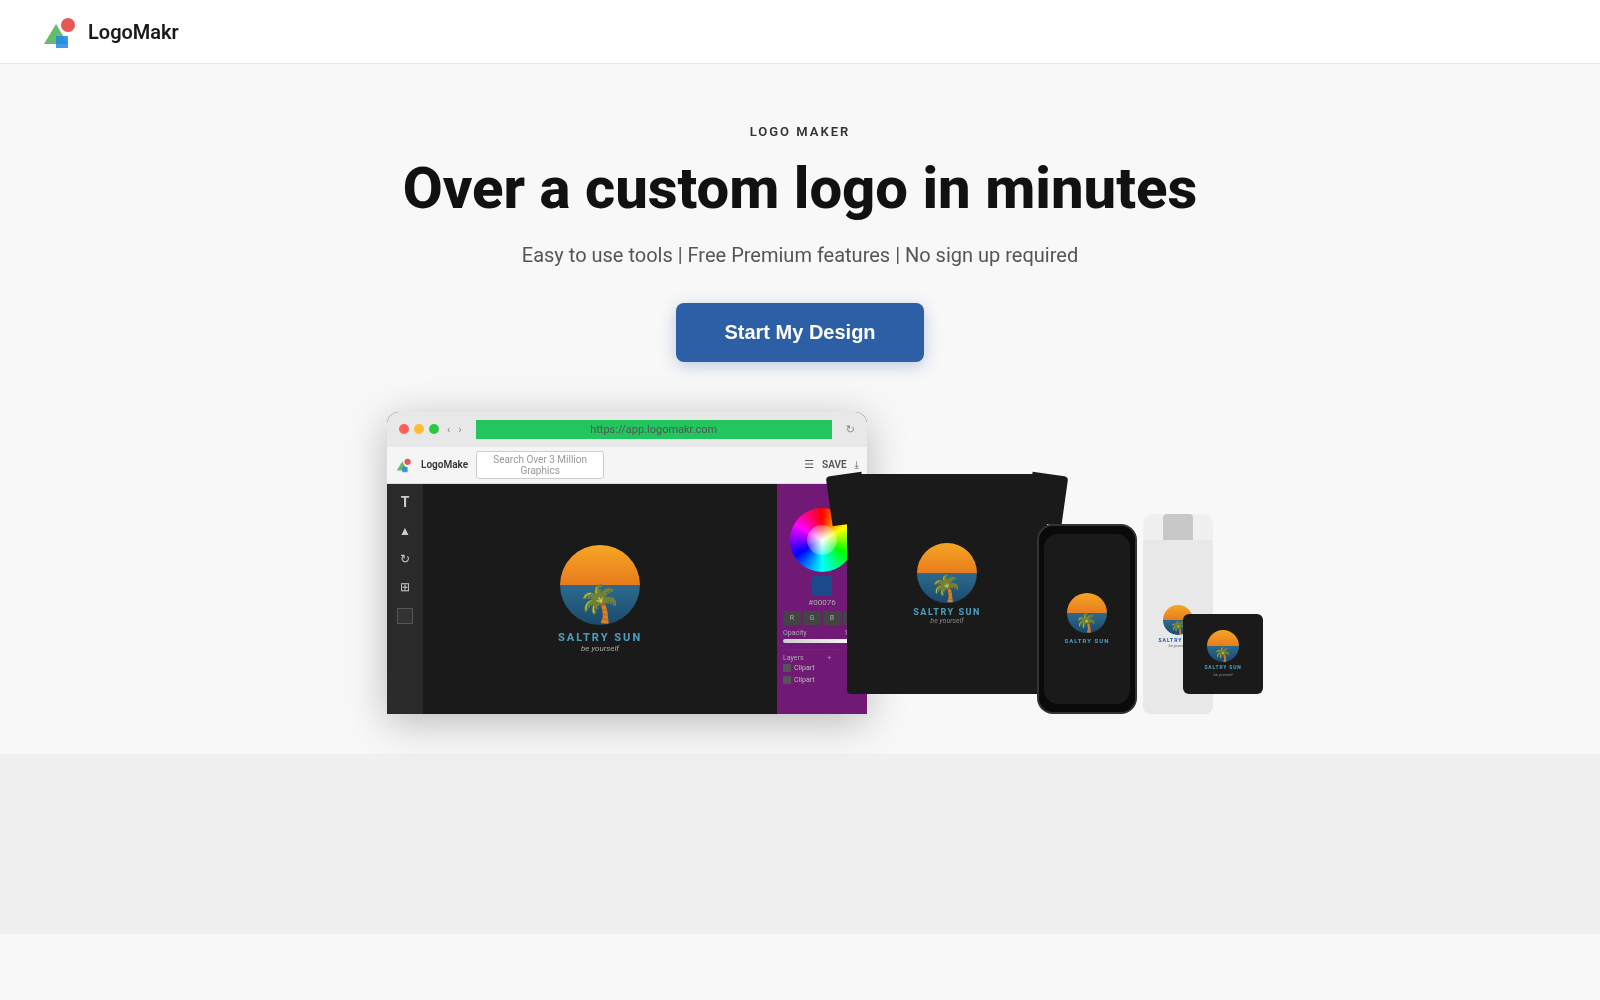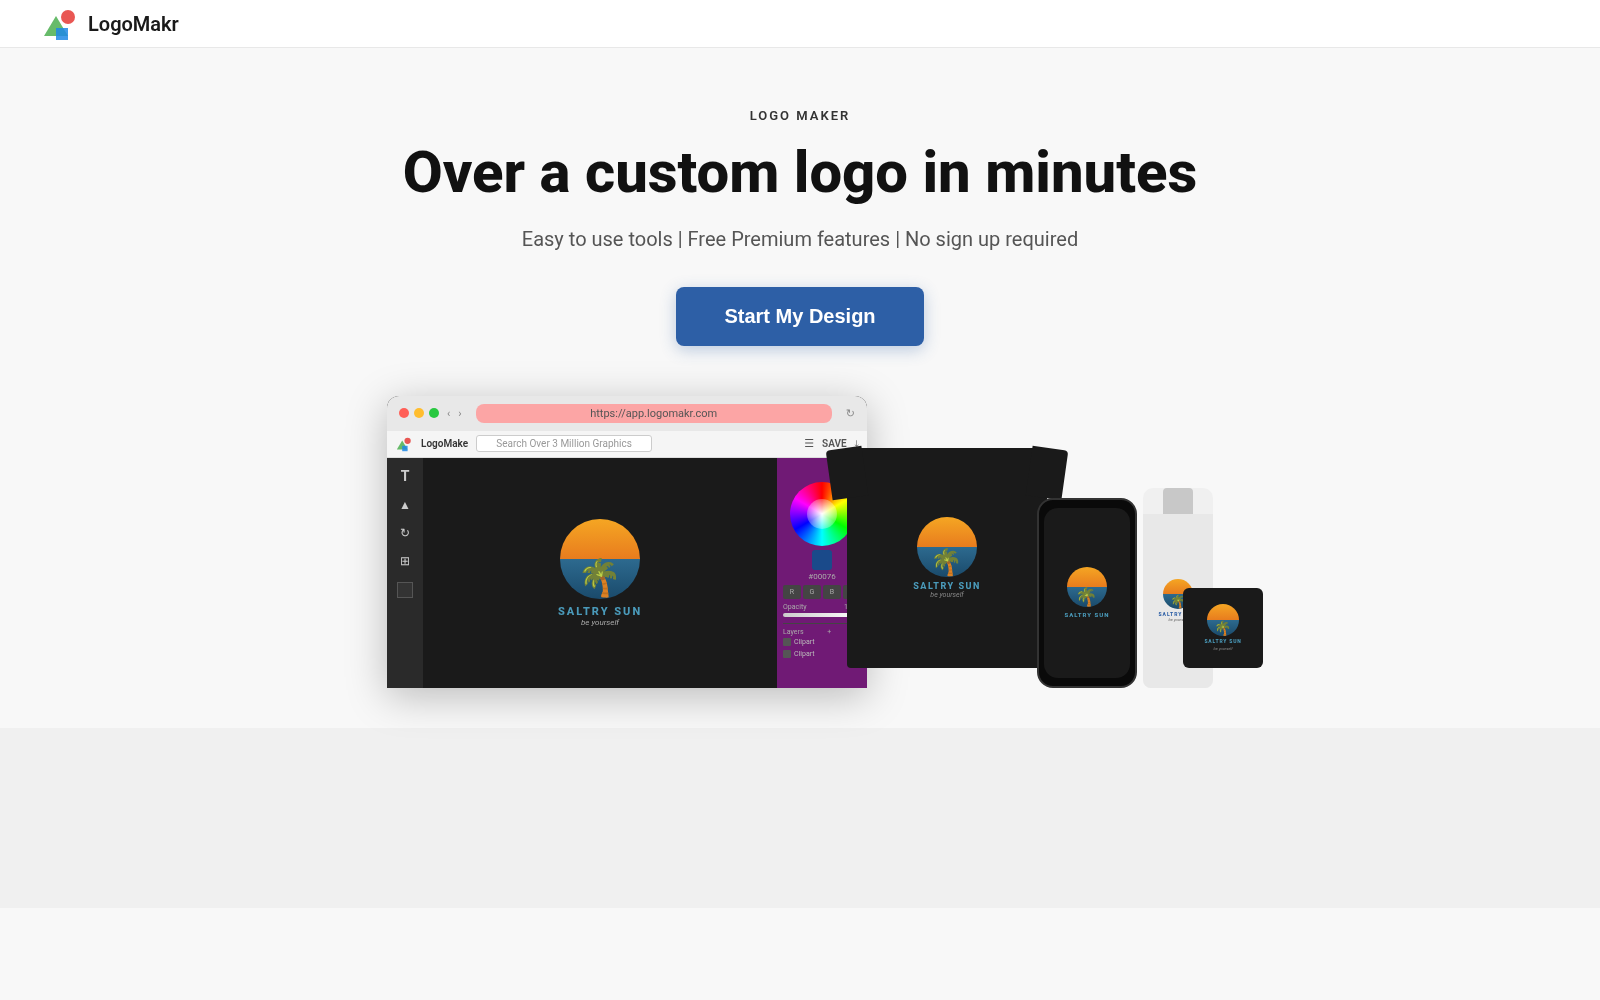--- a/index.html
+++ b/index.html
@@ -11,21 +11,21 @@
       overflow-x: hidden;
     }
 
     
     nav {
       display: flex;
       align-items: center;
       justify-content: space-between;
       background: #ffffff;
       padding: 0 40px;
-      height: 48px;
+      height: 64px;
       border-bottom: 1px solid #e8e8e8;
       position: sticky;
       top: 0;
       z-index: 100;
     }
     .nav-logo {
       display: flex;
       align-items: center;
       gap: 8px;
       text-decoration: none;
@@ -130,22 +130,22 @@
     }
     .dot {
       width: 10px; height: 10px;
       border-radius: 50%;
     }
     .dot-red { background: #ff5f57; }
     .dot-yellow { background: #ffbd2e; }
     .dot-green { background: #28c840; }
     .browser-url {
       flex: 1;
-      background: #fca5a5;
-      border-radius: 8px;
+      background: #22c55e;
+      border-radius: 0;
       padding: 3px 8px;
       font-size: 11px;
       color: #555;
       margin: 0 6px;
     }
     .browser-body {
       display: flex;
       height: 230px;
     }
     
@@ -575,21 +575,21 @@
 
       <div style="background:#f5f5f5;padding:4px 8px;display:flex;align-items:center;gap:8px;border-bottom:1px solid #ddd;">
 
         <svg width="18" height="18" viewBox="0 0 40 40">
           <polygon points="4,32 16,12 28,32" fill="#4caf50" opacity="0.85"></polygon>
           <circle cx="28" cy="13" r="7" fill="#e53935" opacity="0.85"></circle>
           <rect x="16" y="24" width="12" height="12" fill="#1e88e5" opacity="0.85"></rect>
         </svg>
         <span style="font-size:10px;color:#333;font-weight:600;">LogoMake</span>
 
-        <div style="background:#fff;border:1px solid #ccc;border-radius:3px;padding:2px 8px;font-size:10px;color:#999;width:176px;">Search Over 3 Million Graphics</div>
+        <div style="background:#fff;border:1px solid #ccc;border-radius:3px;padding:2px 8px;font-size:10px;color:#999;width:128px;">Search Over 3 Million Graphics</div>
 
         <span style="font-size:11px;color:#555;margin-left:auto;">☰</span>
         <span style="font-size:10px;color:#555;font-weight:600;">SAVE</span>
         <span style="font-size:10px;color:#555;">⤓</span>
       </div>
 
       <div class="browser-body">
 
         <div class="editor-toolbar">
           <span class="tool-item" style="font-weight:700;font-size:14px;">T</span>

